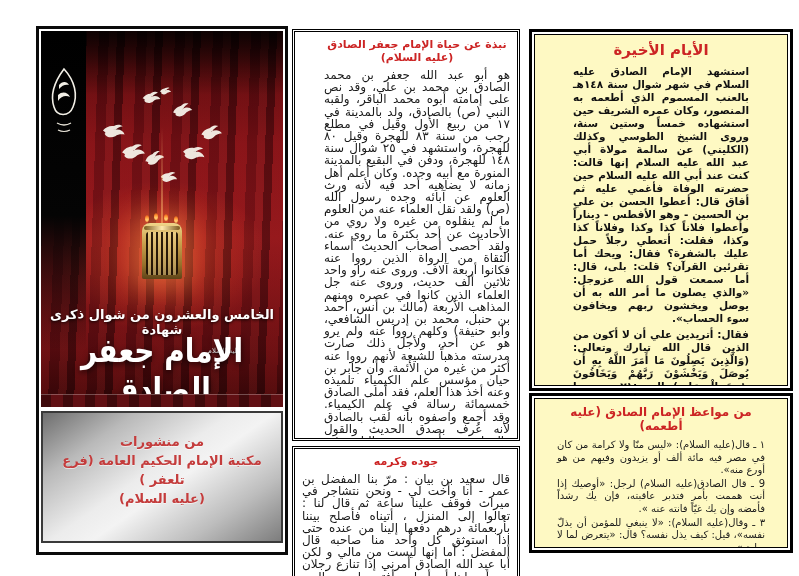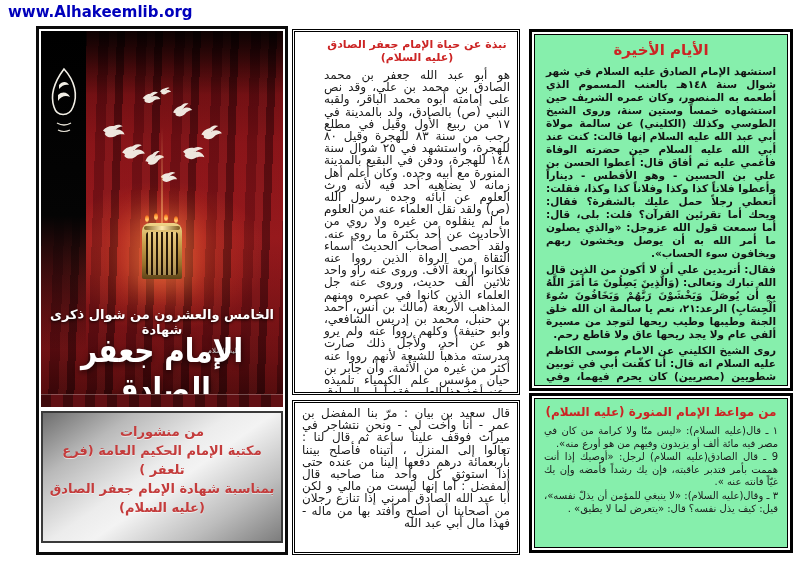--- a/index.html
+++ b/index.html
@@ -45,51 +45,50 @@
      font-size:28px;font-weight:bold;transform:scaleY(1.18);transform-origin:top center;
      text-shadow:0 2px 6px rgba(0,0,0,.75);}
   .poster-title-small{position:absolute;top:316px;right:42px;color:#fff;font-size:7px;
      text-shadow:0 1px 2px rgba(0,0,0,.8);}
   .poster-bottom{position:absolute;bottom:0;left:0;right:0;height:12px;
      background:repeating-linear-gradient(90deg,#3f0a0c 0 10px,#611014 10px 22px);
      border-top:1px solid rgba(255,255,255,.28);}
 
   .publisher{position:relative;margin-top:4px;height:132px;border:2px solid #3a3a3a;box-sizing:border-box;
      background:linear-gradient(145deg,#6e6e6e 0%,#b9b9b9 22%,#ececec 45%,#f3f3f3 55%,#bdbdbd 78%,#7d7d7d 100%);
-     text-align:center;padding-top:9px;}
+     text-align:center;padding-top:19px;}
   .publisher div{color:#c43c3c;font-weight:bold;font-size:13px;line-height:19px;
      text-shadow:0 1px 0 rgba(255,255,255,.55);}
 
   
   .mid{position:absolute;left:292px;top:29px;width:228px;}
   .box{border:3px double #000;background:#fff;box-sizing:border-box;
        padding:4px 7px;overflow:hidden;}
-  .mid .b1{height:366px;padding-left:29px;}
+  .mid .b1{height:412px;padding-left:29px;}
   .mid .b2{height:155px;margin-top:5px;}
   .box-title{color:#cc2424;font-weight:bold;text-align:center;font-size:11px;margin:2px 0 5px;}
   .mid p{margin:0;font-size:12px;line-height:12.2px;text-align:justify;color:#1a1a1a;}
 
   
   .rightcol{position:absolute;left:529px;top:29px;width:264px;}
   .boxh{border:1px solid #000;box-shadow:0 0 0 2px #fff,0 0 0 5px #000;
-        margin:5px;background:#86efac;box-sizing:border-box;padding:5px 9px;overflow:hidden;}
+        margin:5px;background:#fef9c3;box-sizing:border-box;padding:5px 22px;overflow:hidden;}
   .rightcol .b1{height:352px;}
   .rightcol .b2{height:150px;margin-top:12px;}
   .rightcol .box-title{font-size:15px;margin:1px 0 6px;}
   .rightcol .b2 .box-title{font-size:12px;}
-  .rightcol .b1 p{margin:0 2px 3px;font-size:10.5px;line-height:13px;font-weight:bold;
+  .rightcol .b1 p{margin:0 16px 3px;font-size:10.5px;line-height:13px;font-weight:bold;
         text-align:justify;color:#111;}
   .rightcol .b2 p{margin:0 0 1px;font-size:10px;line-height:12.6px;text-align:justify;color:#1a1a1a;}
 </style>
 </head>
 <body>
 
 <div class="page">
 
-  <div class="site-url">www.Alhakeemlib.org</div>
 
   <svg width="0" height="0" style="position:absolute" aria-hidden="true">
     <defs>
       <g id="dove">
         <path d="M2 9 C5 4 11 2 15 4 C13 5 12 7 13 7 C17 5 22 6 24 10 C20 10 17 11 15 13 C11 16 6 15 4 12 C6 11 4 10 2 9 Z"></path>
         <path d="M10 6 C12 1 18 0 21 2 C18 3 15 5 14 7 Z"></path>
       </g>
     </defs>
   </svg>
 
@@ -144,43 +143,43 @@
 
       <div class="poster-line">الخامس والعشرون من شوال ذكرى شهادة</div>
       <div class="poster-title-small">عليه السلام</div>
       <div class="poster-title">الإمام جعفر الصادق</div>
       <div class="poster-bottom"></div>
     </div>
 
     <div class="publisher">
       <div>من منشورات</div>
       <div>مكتبة الإمام الحكيم العامة (فرع تلعفر )</div>
-      <div>بمناسبة شهادة الإمام جعفر الصادق</div>
       <div>(عليه السلام)</div>
     </div>
   </div>
 
   <div class="mid">
     <div class="box b1">
       <div class="box-title">نبذة عن حياة الإمام جعفر الصادق (عليه السلام)</div>
       <p>هو أبو عبد الله جعفر بن محمد الصادق بن محمد بن علي، وقد نص على إمامته أبوه محمد الباقر، ولقبه النبي (ص) بالصادق، ولد بالمدينة في ١٧ من ربيع الأول وقيل في مطلع رجب من سنة ٨٣ للهجرة وقيل ٨٠ للهجرة، واستشهد في ٢٥ شوال سنة ١٤٨ للهجرة، ودفن في البقيع بالمدينة المنورة مع أبيه وجده. وكان أعلم أهل زمانه لا يضاهيه أحد فيه لأنه ورث العلوم عن آبائه وجده رسول الله (ص) ولقد نقل العلماء عنه من العلوم ما لم ينقلوه من غيره ولا روي من الأحاديث عن أحد بكثرة ما روي عنه. ولقد أحصى أصحاب الحديث أسماء الثقاة من الرواة الذين رووا عنه فكانوا أربعة آلاف. وروى عنه راو واحد ثلاثين ألف حديث، وروى عنه جل العلماء الذين كانوا في عصره ومنهم المذاهب الأربعة (مالك بن أنس، أحمد بن حنبل، محمد بن إدريس الشافعي، وأبو حنيفة) وكلهم رووا عنه ولم يرو هو عن أحد، ولأجل ذلك صارت مدرسته مذهباً للشيعة لأنهم رووا عنه أكثر من غيره من الأئمة. وأن جابر بن حيان مؤسس علم الكيمياء تلميذه وعنه أخذ هذا العلم، فقد أملى الصادق خمسمائة رسالة في علم الكيمياء. وقد أجمع واصفوه بأنه لُقب بالصادق لأنه عُرف بصدق الحديث والقول والعمل حتى أصبح حديث الناس في عصره. وقد اختلف المؤرخون في السنة التي وُلد فيها الإمام الصادق (عليه السلام) فمن قال إنه وُلد بالمدينة المنورة سنة ( ٨٠ هـ ) .</p>
     </div>
     <div class="box b2">
+      <div class="box-title">جوده وكرمه</div>
       <p>قال سعيد بن بيان : مرّ بنا المفضل بن عمر - أنا وأخت لي - ونحن نتشاجر في ميراث فوقف علينا ساعة ثم قال لنا : تعالوا إلى المنزل ، أتيناه فأصلح بيننا بأربعمائة درهم دفعها إلينا من عنده حتى إذا استوثق كل واحد منا صاحبه قال المفضل : أما إنها ليست من مالي و لكن أبا عبد الله الصادق أمرني إذا تنازع رجلان من أصحابنا أن أصلح وأفتد بها من ماله - فهذا مال أبي عبد الله</p>
     </div>
   </div>
 
   <div class="rightcol">
     <div class="boxh b1">
       <div class="box-title">الأيام الأخيرة</div>
       <p>استشهد الإمام الصادق عليه السلام في شهر شوال سنة ١٤٨هـ بالعنب المسموم الذي أطعمه به المنصور، وكان عمره الشريف حين استشهاده خمساً وستين سنة، وروى الشيخ الطوسي وكذلك (الكليني) عن سالمة مولاة أبي عبد الله عليه السلام إنها قالت: كنت عند أبي الله عليه السلام حين حضرته الوفاة فأغمي عليه ثم أفاق قال: أعطوا الحسن بن علي بن الحسين - وهو الأفطس - ديناراً وأعطوا فلاناً كذا وكذا وفلاناً كذا وكذا، فقلت: أتعطي رجلاً حمل عليك بالشفرة؟ فقال: ويحك أما تقرئين القرآن؟ قلت: بلى، قال: أما سمعت قول الله عزوجل: «والذي يصلون ما أمر الله به أن يوصل ويخشون ربهم ويخافون سوء الحساب».</p>
       <p>فقال: أتريدين علي أن لا أكون من الذين قال الله تبارك وتعالى: (وَالَّذِينَ يَصِلُونَ مَا أَمَرَ اللَّهُ بِهِ أَن يُوصَلَ وَيَخْشَوْنَ رَبَّهُمْ وَيَخَافُونَ سُوءَ الْحِسَابِ) الرعد:٢١، نعم يا سالمة ان الله خلق الجنة وطيبها وطيب ريحها لتوجد من مسيرة ألفي عام ولا يجد ريحها عاق ولا قاطع رحم.</p>
       <p>روى الشيخ الكليني عن الامام موسى الكاظم عليه السلام انه قال: أنا كفّنت أبي في ثوبين شطويين (مصريين) كان يحرم فيهما، وفي قميص من قمصه، وفي عمامة كانت لعلي بن الحسين عليه السلام وفي برد اشتراه بأربعين ديناراً</p>
     </div>
     <div class="boxh b2">
-      <div class="box-title">من مواعظ الإمام المنورة (عليه السلام)</div>
+      <div class="box-title">من مواعظ الإمام الصادق (عليه أطعمه)</div>
       <p>١ ـ قال(عليه السلام): «ليس منّا ولا كرامة من كان في مصر فيه مائة ألف أو يزيدون وفيهم من هو أورع منه».</p>
       <p>9 ـ قال الصادق(عليه السلام) لرجل: «أوصيك إذا أنت هممت بأمر فتدبر عاقبته، فإن يك رشداً فأمضه وإن يك غيّاً فانته عنه ».</p>
       <p>٣ ـ وقال(عليه السلام): «لا ينبغي للمؤمن أن يذلّ نفسه»، قيل: كيف يذل نفسه؟ قال: «يتعرض لما لا يطيق» .</p>
     </div>
   </div>
 
 </div>
 
 </body></html>

